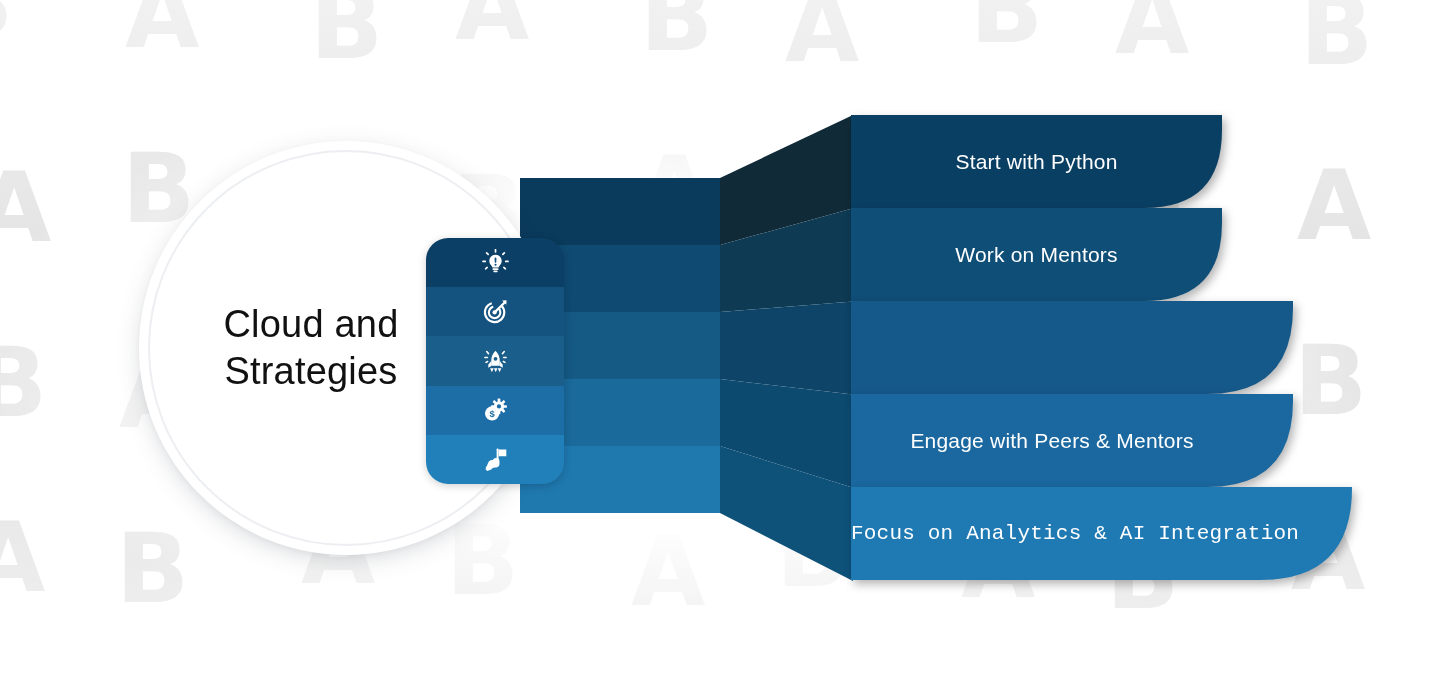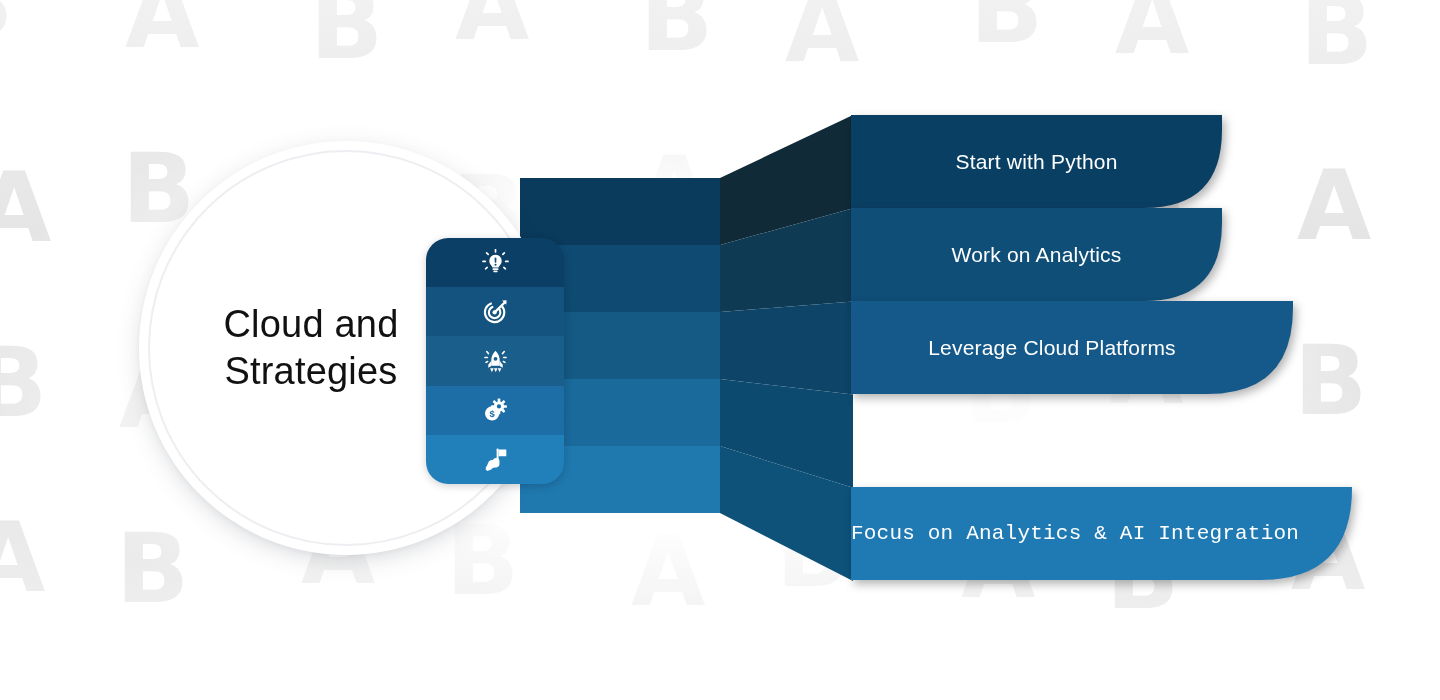--- a/index.html
+++ b/index.html
@@ -203,27 +203,32 @@
       <div class="banner" style="top: 0px; width: 371px;">
         <svg class="banner-shape" viewBox="0 0 371 93" preserveAspectRatio="none">
           <path d="M0,0 L371,0 L371,15 Q371,93 293,93 L0,93 Z" fill="#0a3f64"></path>
         </svg>
         <div class="banner-label">Start with Python</div>
       </div>
       <div class="banner" style="top: 93px; width: 371px;">
         <svg class="banner-shape" viewBox="0 0 371 93" preserveAspectRatio="none">
           <path d="M0,0 L371,0 L371,15 Q371,93 293,93 L0,93 Z" fill="#0f4e77"></path>
         </svg>
-        <div class="banner-label">Work on Analytics</div>
+        <div class="banner-label">Work on Mentors</div>
       </div>
       <div class="banner" style="top: 186px; width: 442px;">
         <svg class="banner-shape" viewBox="0 0 442 93" preserveAspectRatio="none">
           <path d="M0,0 L442,0 L442,7 Q442,93 356,93 L0,93 Z" fill="#15598a"></path>
         </svg>
-        <div class="banner-label">Leverage Cloud Platforms</div>
+      </div>
+      <div class="banner" style="top: 279px; width: 442px;">
+        <svg class="banner-shape" viewBox="0 0 442 93" preserveAspectRatio="none">
+          <path d="M0,0 L442,0 L442,7 Q442,93 356,93 L0,93 Z" fill="#1a689f"></path>
+        </svg>
+        <div class="banner-label">Engage with Peers &amp; Mentors</div>
       </div>
       <div class="banner" style="top: 372px; width: 501px; font-family: Liberation Mono, monospace;">
         <svg class="banner-shape" viewBox="0 0 501 93" preserveAspectRatio="none">
           <path d="M0,0 L501,0 L501,1 Q501,93 409,93 L0,93 Z" fill="#1f7ab4"></path>
         </svg>
         <div class="banner-label">Focus on Analytics &amp; AI Integration</div>
       </div>
     </div>
 
   <div class="circle-wrap">

